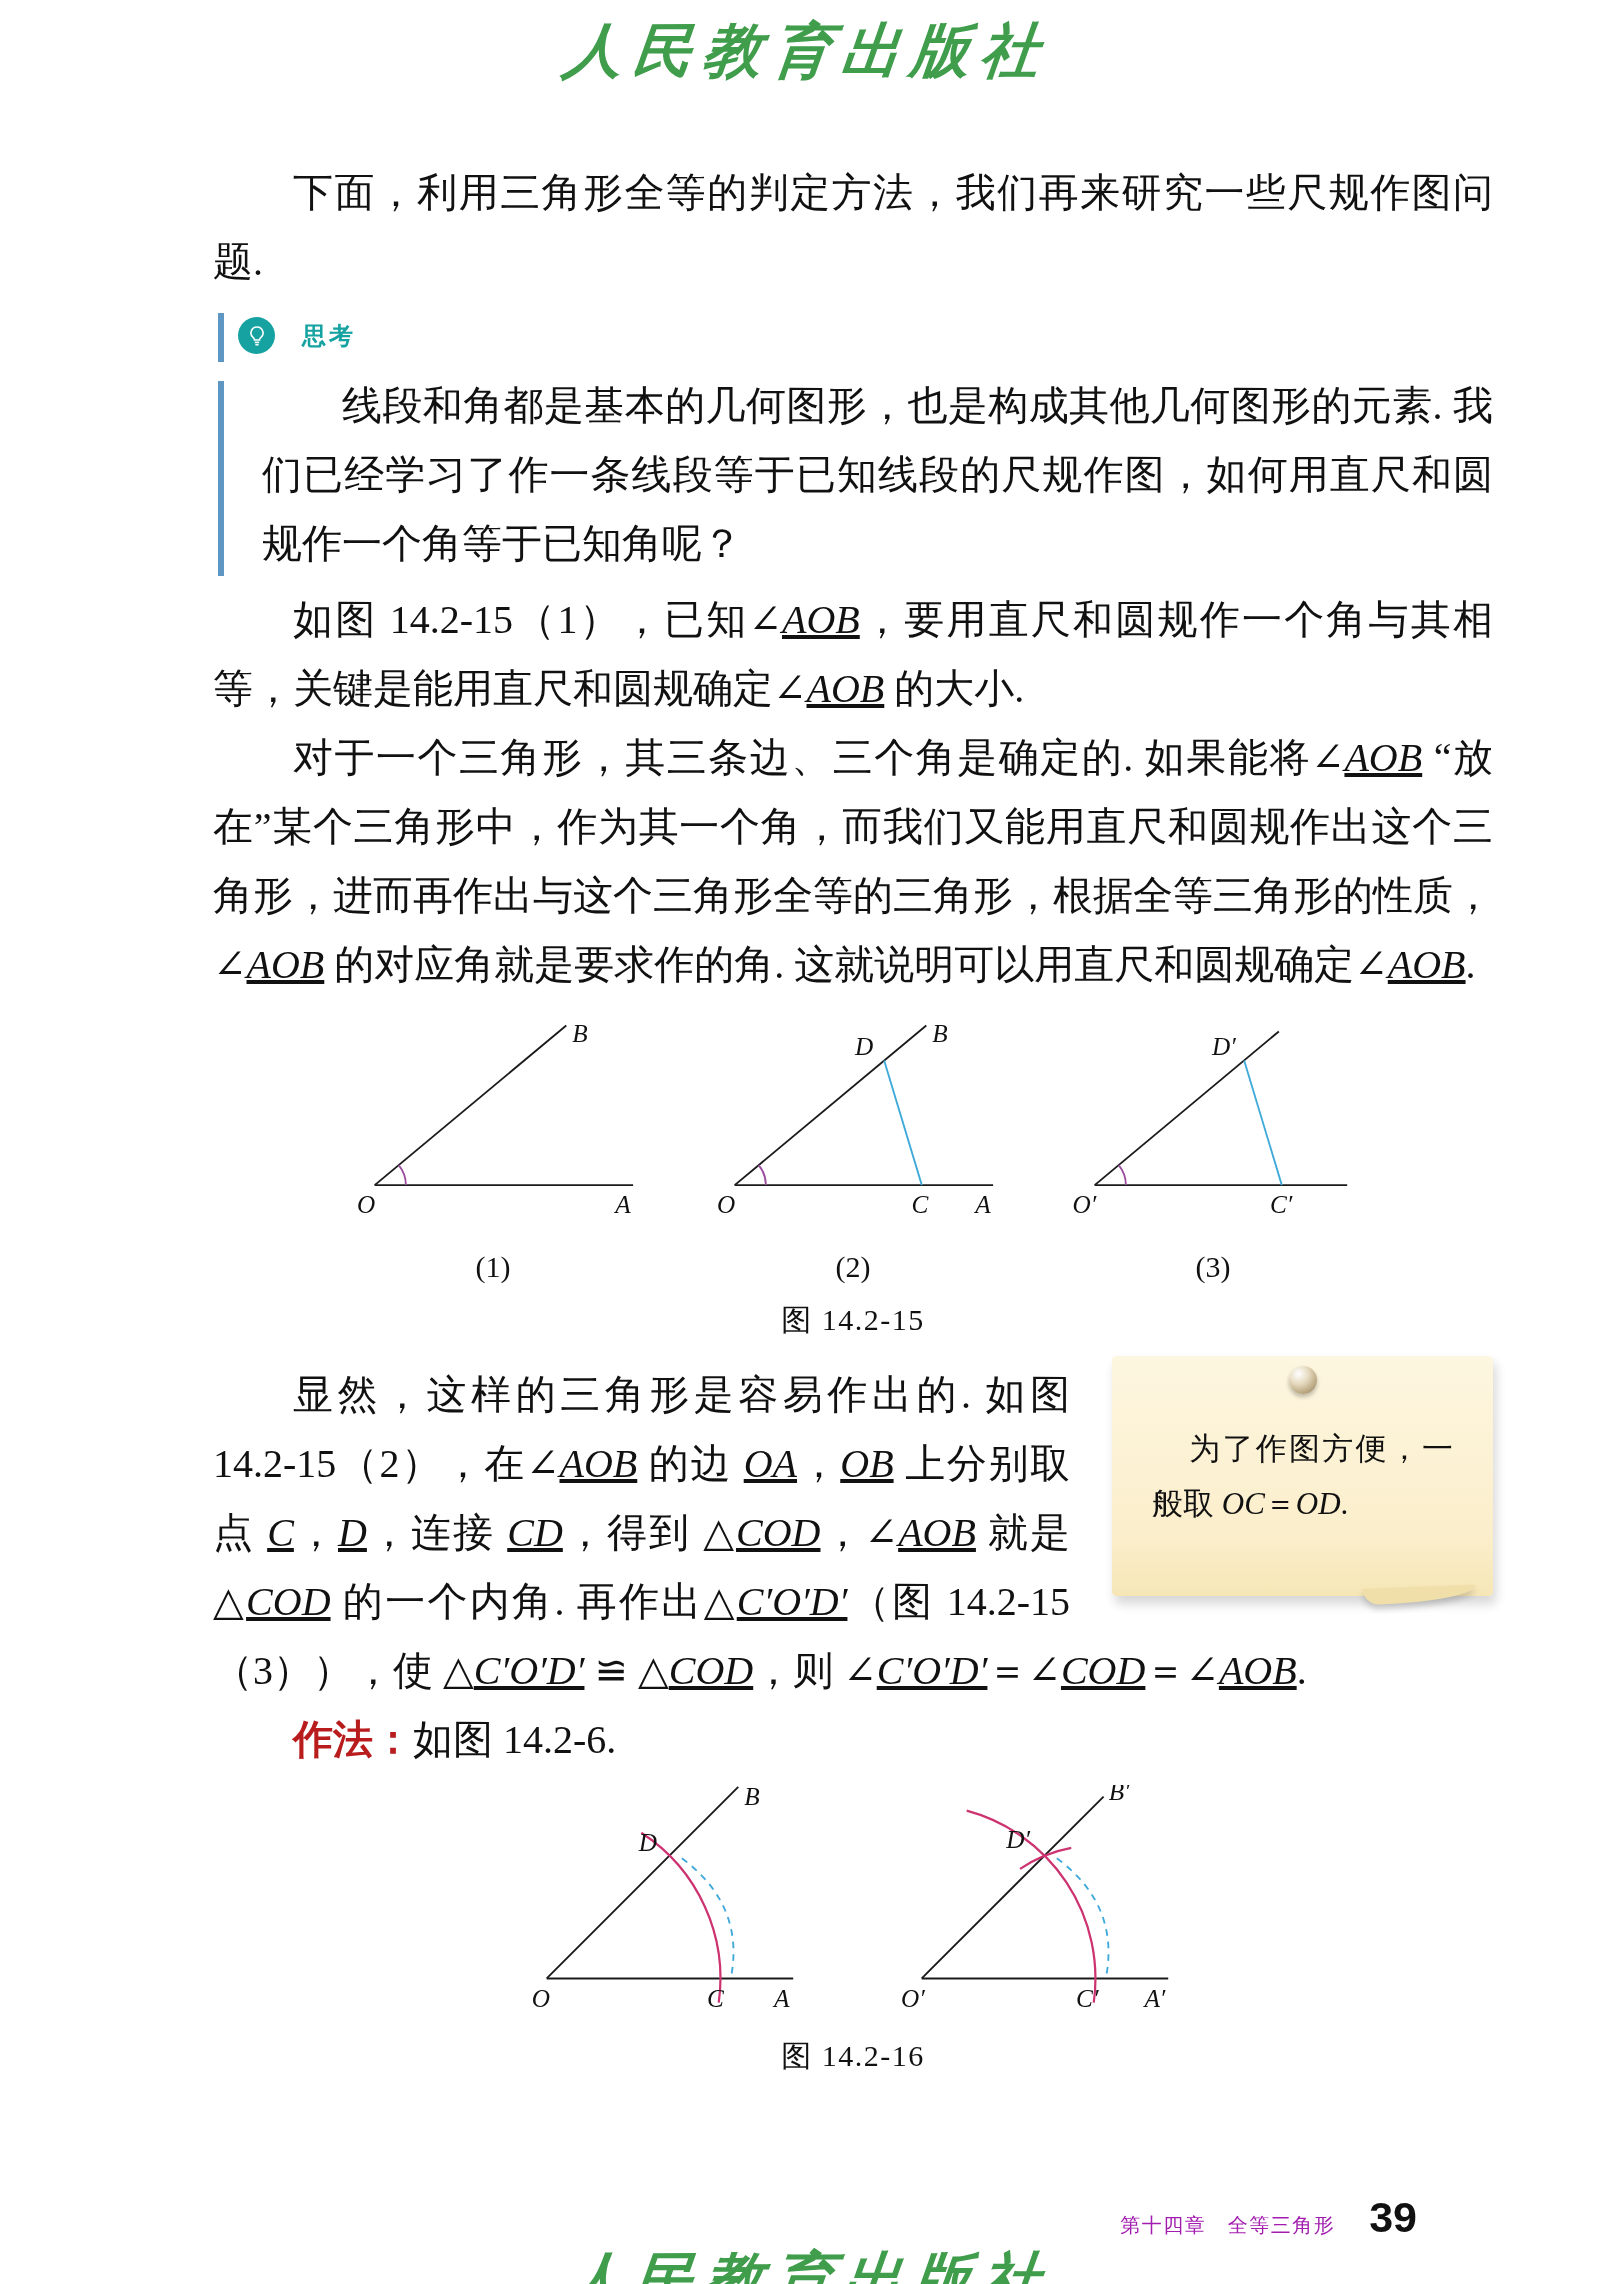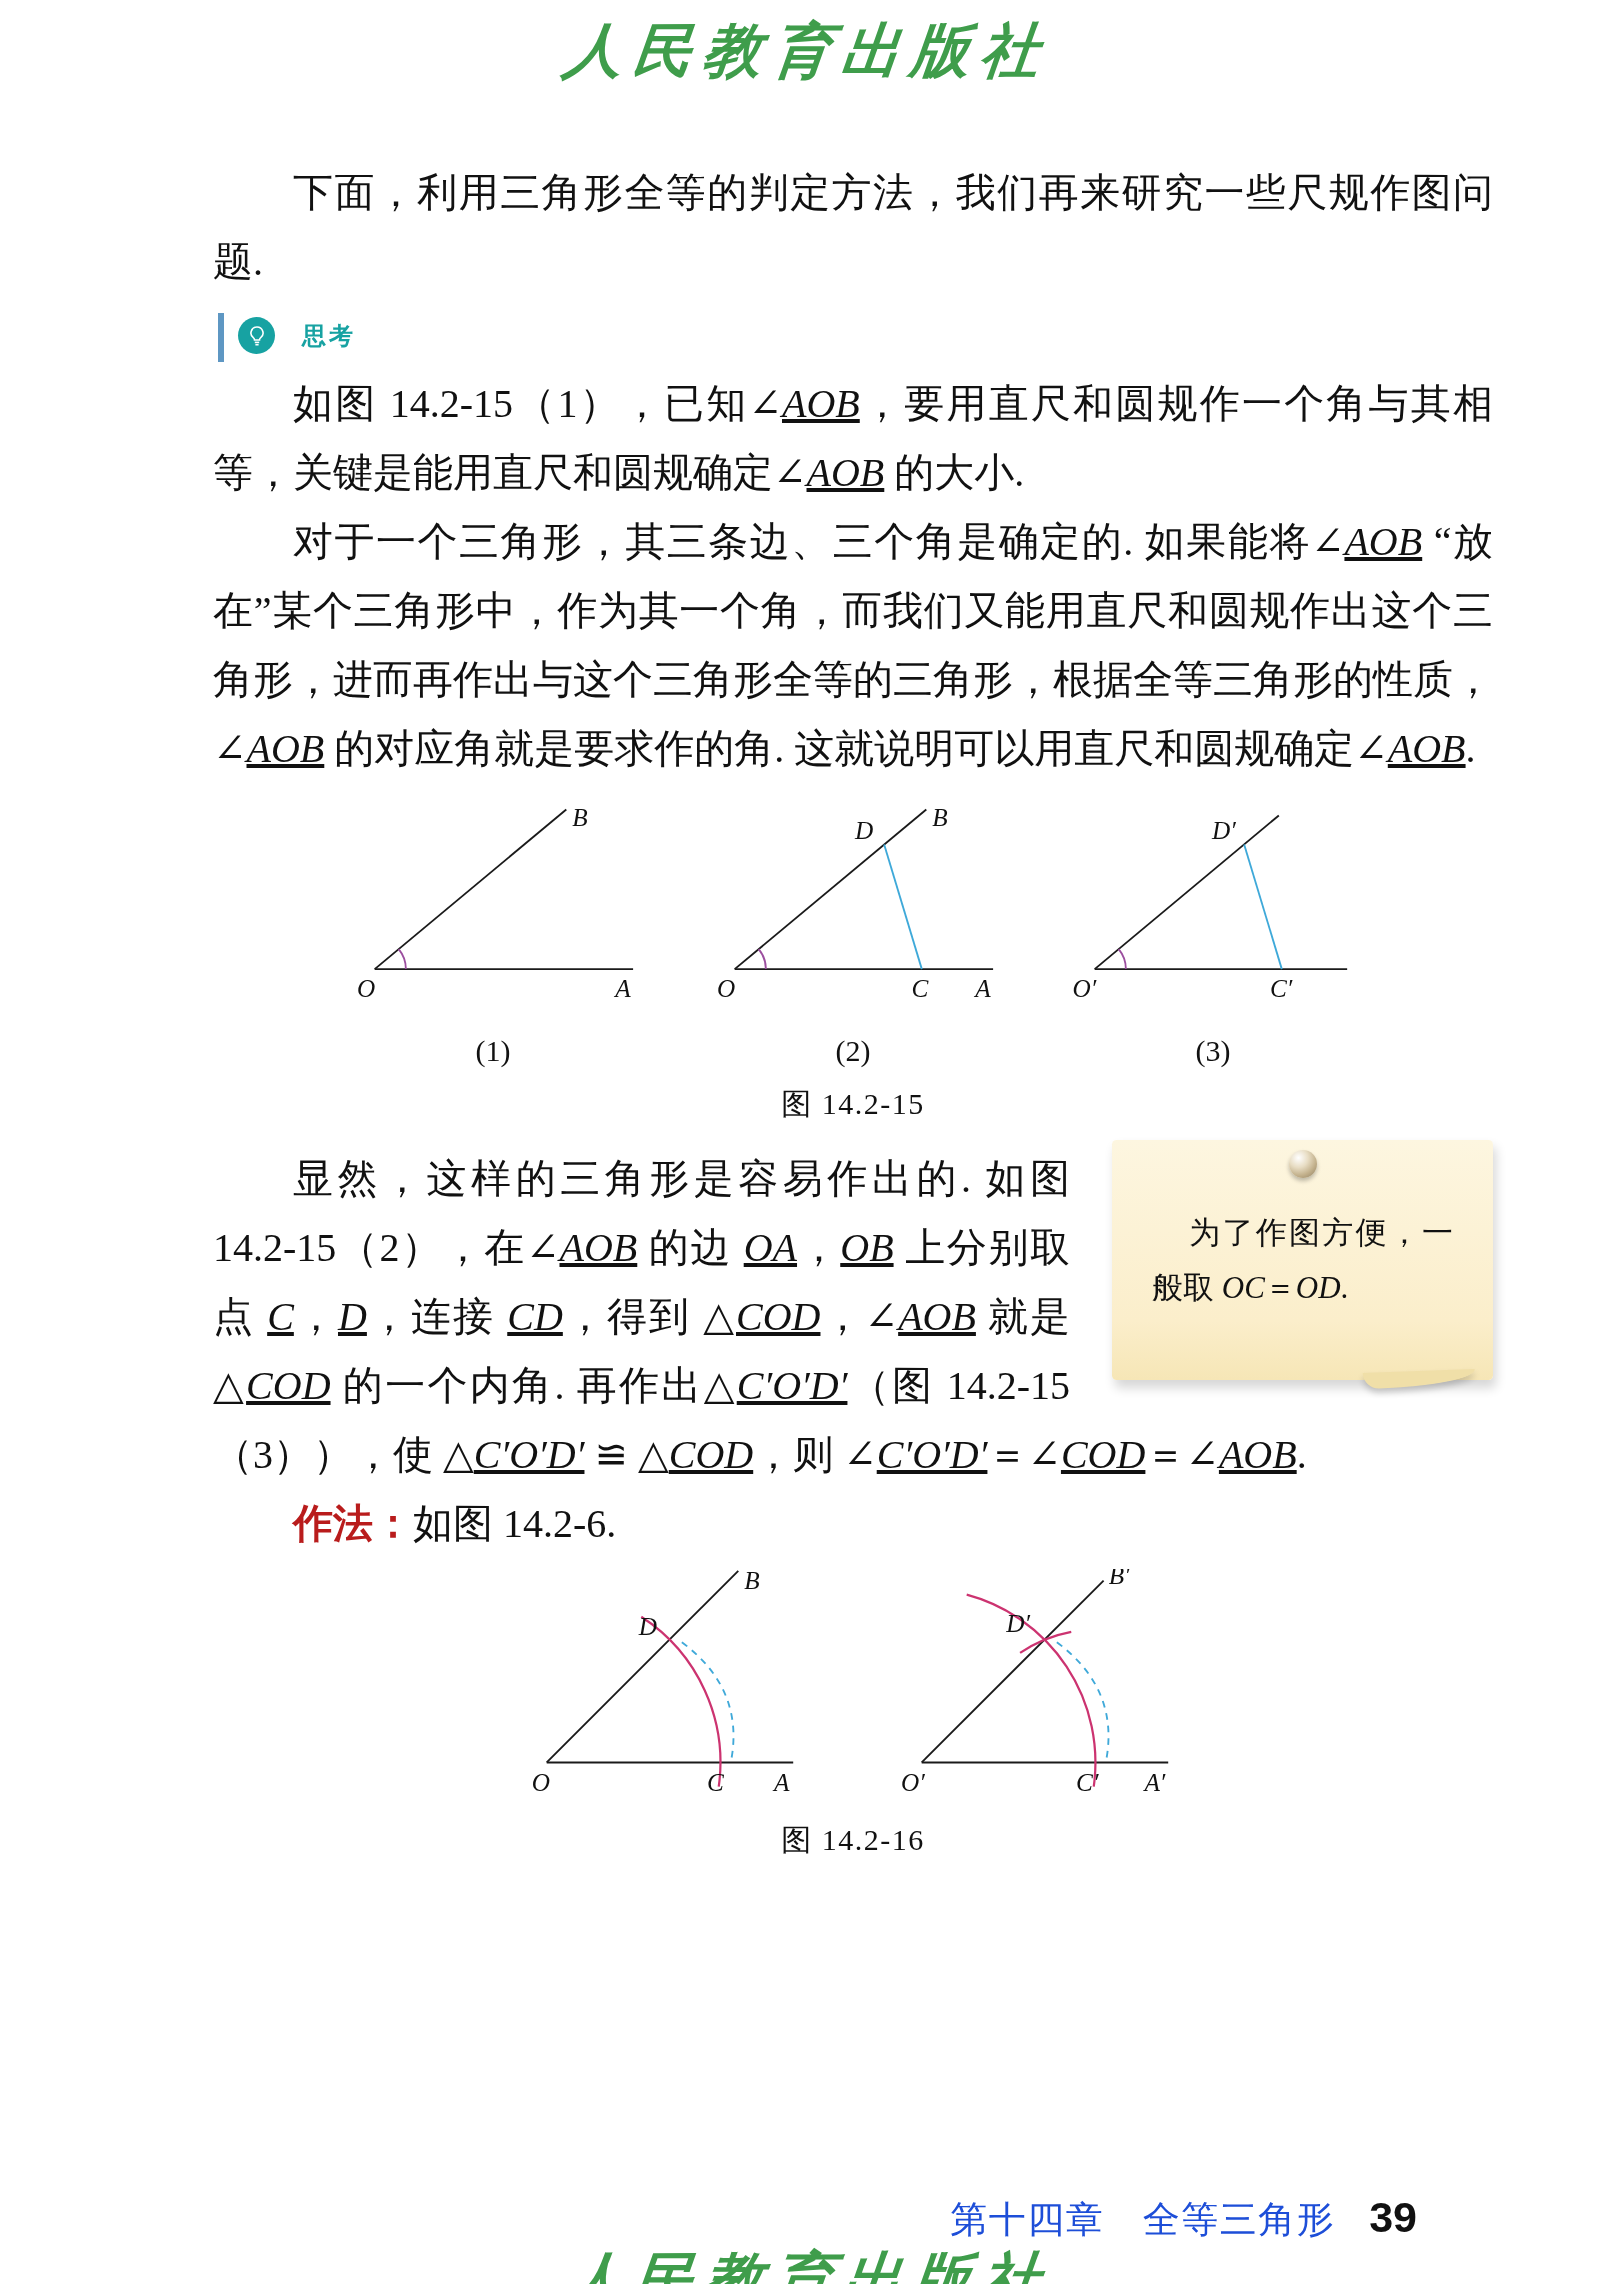--- a/index.html
+++ b/index.html
@@ -106,21 +106,21 @@
     box-shadow: 0 3px 4.5px rgba(0,0,0,0.25);
   }
 
   .method-label { color: #b91c1c; font-weight: bold; }
 
   
   .footer {
     position: absolute; top: 2193px; right: 199px;
     display: flex; align-items: baseline; gap: 34px;
   }
-  .footer .chapter { color: #1d4ed8; font-size: 37px; letter-spacing: 1.5px; }
+  .footer .chapter { color: #a21caf; font-size: 20px; letter-spacing: 1.5px; }
   .footer .pagenum { color: #111; font-size: 43px; font-weight: bold; font-family: "Liberation Sans", sans-serif; }
 </style>
 </head>
 <body>
 
 <div class="logo logo-top">人民教育出版社</div>
 
 <div class="content">
 
   <p class="para para-intro">下面，利用三角形全等的判定方法，我们再来研究一些尺规作图问题.</p>
@@ -131,20 +131,21 @@
     <div class="think-header">
       <span class="think-icon">
         <svg viewBox="0 0 24 24" width="24" height="24" aria-hidden="true">
           <path d="M12 3a6 6 0 0 0-3.5 10.9c.6.45 1 1.4 1 2.1h5c0-.7.4-1.65 1-2.1A6 6 0 0 0 12 3z" fill="none" stroke="#fff" stroke-width="1.6"></path>
           <line x1="9.8" y1="18.4" x2="14.2" y2="18.4" stroke="#fff" stroke-width="1.6"></line>
           <line x1="10.4" y1="20.7" x2="13.6" y2="20.7" stroke="#fff" stroke-width="1.6"></line>
         </svg>
       </span>
       <span class="think-title">思考</span>
     </div>
+    <p class="para think-body">线段和角都是基本的几何图形，也是构成其他几何图形的元素. 我们已经学习了作一条线段等于已知线段的尺规作图，如何用直尺和圆规作一个角等于已知角呢？</p>
   </div>
 
   <p class="para">如图 14.2-15（1），已知∠<i>AOB</i>，要用直尺和圆规作一个角与其相等，关键是能用直尺和圆规确定∠<i>AOB</i> 的大小.</p>
   <p class="para">对于一个三角形，其三条边、三个角是确定的. 如果能将∠<i>AOB</i> “放在”某个三角形中，作为其一个角，而我们又能用直尺和圆规作出这个三角形，进而再作出与这个三角形全等的三角形，根据全等三角形的性质，∠<i>AOB</i> 的对应角就是要求作的角. 这就说明可以用直尺和圆规确定∠<i>AOB</i>.</p>
 
   <div class="figure figure-15">
     <div class="diagrams-row">
 
       <div class="diagram">
         <svg width="297" height="208" viewBox="0 0 400 280">

